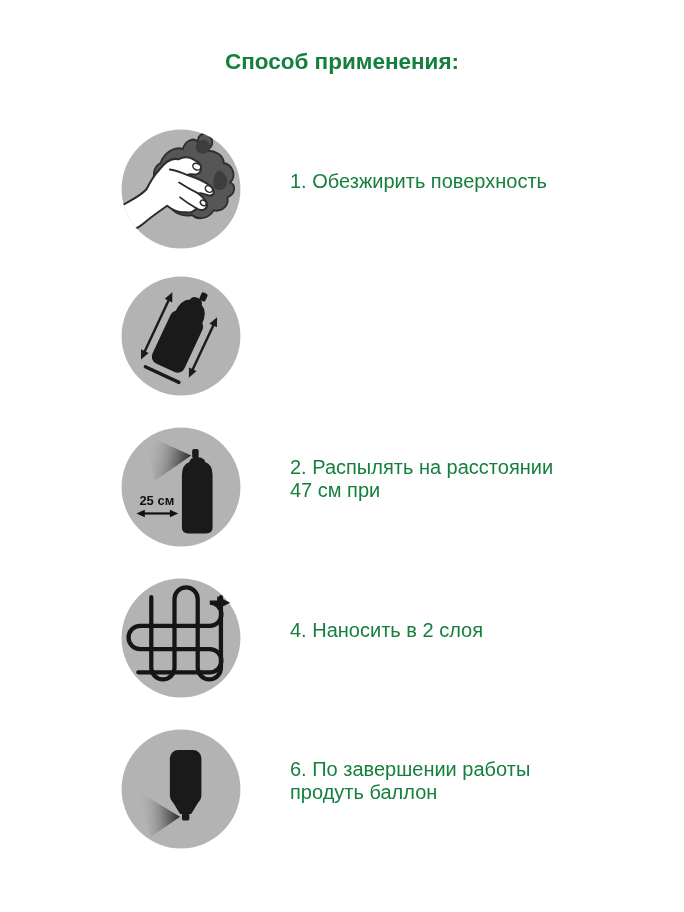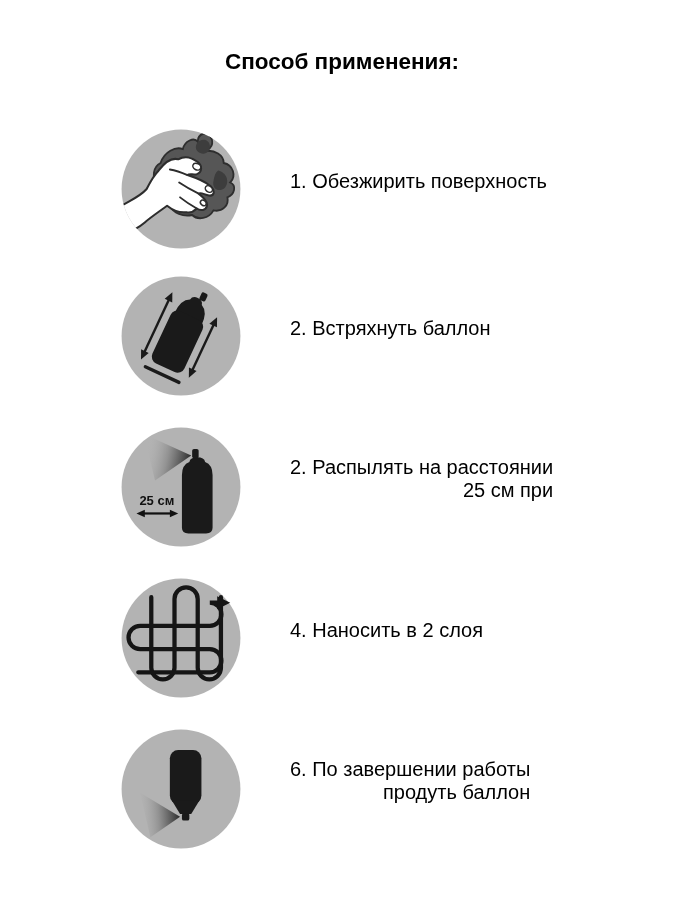--- a/index.html
+++ b/index.html
@@ -1,24 +1,24 @@
 <!DOCTYPE html>
 <html><head>
 <meta charset="utf-8">
 <style>
   html,body { margin:0; padding:0; background:#ffffff; }
   .page { position:relative; width:684px; height:912px; background:#ffffff; overflow:hidden;
-          font-family:"Liberation Sans", sans-serif; color:#000000; }
+          font-family:"Liberation Sans", sans-serif; color:#15803d; }
   .title { position:absolute; top:49px; left:0; width:100%; text-align:center;
            font-size:22.5px; font-weight:700; }
   .row { position:absolute; left:0; width:100%; height:130px; }
   .icon-wrap { position:absolute; left:116px; top:8px; width:130px; height:130px; }
   .icon-wrap svg { width:130px; height:130px; display:block; }
   .step-text { position:absolute; left:290px; top:50%; transform:translateY(-50%);
-               text-align:right; font-size:20px; line-height:1.13; }
+               text-align:left; font-size:20px; line-height:1.13; }
   .ln { display:block; white-space:nowrap; }
   .svg-label { font-family:"Liberation Sans", sans-serif; font-weight:700; }
 </style>
 </head>
 <body>
 
 <div class="page">
 
   <div class="title">Способ применения:</div>
 
@@ -65,23 +65,20 @@
           <line x1="42.5" y1="39" x2="42.5" y2="103" stroke="#1a1a1a" stroke-width="2.6"></line>
           <polygon points="42.5,31 38,41 47,41"></polygon>
           <polygon points="42.5,111 38,101 47,101"></polygon>
           <line x1="97.5" y1="43" x2="97.5" y2="99" stroke="#1a1a1a" stroke-width="2.6"></line>
           <polygon points="97.5,35 93,45 102,45"></polygon>
           <polygon points="97.5,107 93,97 102,97"></polygon>
           <line x1="50" y1="116" x2="90" y2="116" stroke="#1a1a1a" stroke-width="3.6" stroke-linecap="round"></line>
         </g>
       </svg>
     </div>
-    <div class="step-text">
-      <span class="ln">2. Встряхнуть баллон</span>
-    </div>
   </section>
 
   <section class="row" style="top:414px">
     <div class="icon-wrap">
       <svg viewBox="0 0 140 140">
         <defs>
           <linearGradient id="coneGrad3" gradientUnits="userSpaceOnUse" x1="80" y1="38" x2="33" y2="28">
             <stop offset="0" stop-color="#2f2f2f"></stop>
             <stop offset="0.5" stop-color="#8a8a8a" stop-opacity="0.8"></stop>
             <stop offset="1" stop-color="#b3b3b3" stop-opacity="0"></stop>
@@ -93,21 +90,21 @@
              Q104,120 97,120 H78 Q71,120 71,114 Z"></path>
         <rect x="82" y="29" width="7" height="10" rx="2" fill="#1a1a1a"></rect>
         <text class="svg-label" x="44" y="89" font-size="14" text-anchor="middle" fill="#111">25 см</text>
         <line x1="29" y1="98.5" x2="60" y2="98.5" stroke="#111" stroke-width="2.4"></line>
         <polygon points="22,98.5 31,94.5 31,102.5" fill="#111"></polygon>
         <polygon points="67,98.5 58,94.5 58,102.5" fill="#111"></polygon>
       </svg>
     </div>
     <div class="step-text">
       <span class="ln">2. Распылять на расстоянии</span>
-      <span class="ln">25 см при</span>
+      <span class="ln">47 см при</span>
     </div>
   </section>
 
   <section class="row" style="top:565px">
     <div class="icon-wrap">
       <svg viewBox="0 0 140 140">
         <circle cx="70" cy="70" r="64" fill="#b3b3b3"></circle>
         <g fill="none" stroke="#151515" stroke-width="4.6" stroke-linecap="round">
           <path d="M38,26 V102 A12.5,12.5 0 0 0 63,102 V28 A12.5,12.5 0 0 1 88,28 V102 A12.5,12.5 0 0 0 113,102 V26"></path>
           <path d="M24,107 H101 A12.5,12.5 0 0 0 101,82 H26 A12.5,12.5 0 0 1 26,57 H101 A12.5,12.5 0 0 0 101,32 H110"></path>

